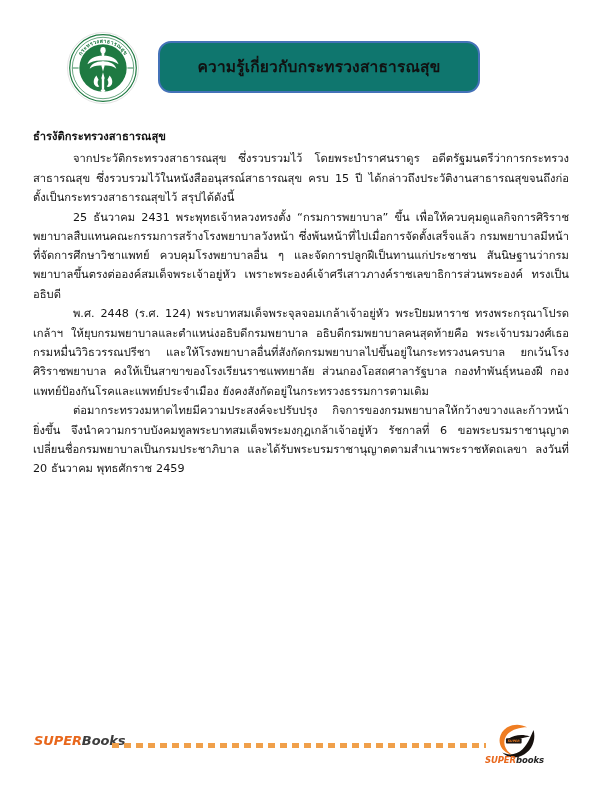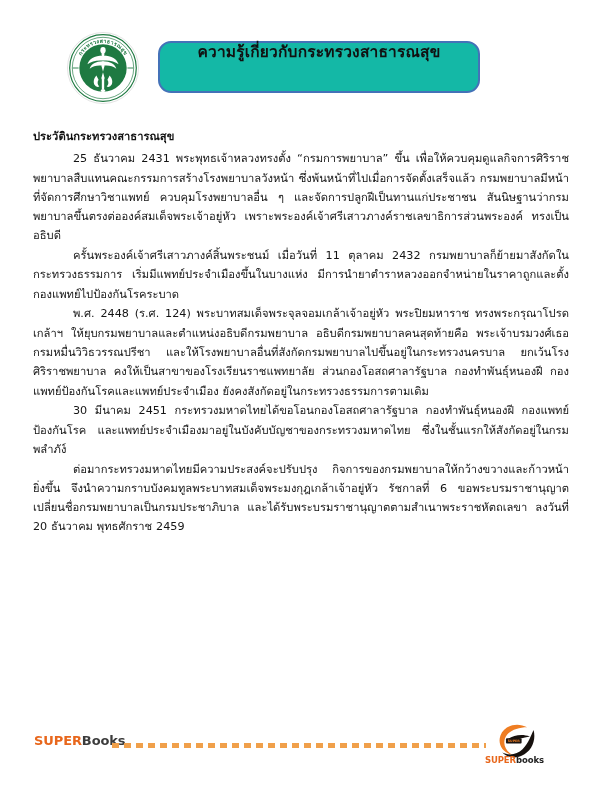--- a/index.html
+++ b/index.html
@@ -42,24 +42,24 @@
   }
 
   .title-box {
     position: absolute;
     left: 158px;
     top: 41px;
     width: 322px;
     height: 52px;
     border: 2px solid #4472b8;
     border-radius: 13px;
-    background: #14b8a6;
+    background: #0f766e;
     box-sizing: border-box;
     display: flex;
-    align-items: flex-start;
+    align-items: center;
     justify-content: center;
   }
 
   .title-text {
     font-size: 15.5px;
     font-weight: bold;
     color: #111111;
     letter-spacing: 0.2px;
     line-height: 1.2;
     white-space: nowrap;
@@ -92,20 +92,21 @@
     word-spacing: 0.3px;
   }
 
   
   .footer {
     position: absolute;
     left: 0;
     bottom: 0;
     width: 602px;
     height: 72px;
+    font-style: italic;
   }
 
   .footer-wordmark {
     position: absolute;
     left: 34px;
     top: 18px;
     font-size: 13px;
     font-weight: bold;
     letter-spacing: -0.1px;
     white-space: nowrap;
@@ -189,26 +190,25 @@
       </svg>
     </div>
 
     <div class="title-box">
       <span class="title-text">ความรู้เกี่ยวกับกระทรวงสาธารณสุข</span>
     </div>
   </div>
 
   <div class="content">
 
-    <h2 class="section-heading">ประวัตินกระทรวงสาธารณสุข</h2>
-
+    <h2 class="section-heading">ธำรงัติกระทรวงสาธารณสุข</h2>
+
+    <p class="para">จากประวัติกระทรวงสาธารณสุข ซึ่งรวบรวมไว้ โดยพระบำราศนราดูร อดีตรัฐมนตรีว่าการกระทรวงสาธารณสุข ซึ่งรวบรวมไว้ในหนังสืออนุสรณ์สาธารณสุข ครบ 15 ปี ได้กล่าวถึงประวัติงานสาธารณสุขจนถึงก่อตั้งเป็นกระทรวงสาธารณสุขไว้ สรุปได้ดังนี้</p>
     <p class="para">25 ธันวาคม 2431 พระพุทธเจ้าหลวงทรงตั้ง “กรมการพยาบาล” ขึ้น เพื่อให้ควบคุมดูแลกิจการศิริราชพยาบาลสืบแทนคณะกรรมการสร้างโรงพยาบาลวังหน้า ซึ่งพ้นหน้าที่ไปเมื่อการจัดตั้งเสร็จแล้ว กรมพยาบาลมีหน้าที่จัดการศึกษาวิชาแพทย์ ควบคุมโรงพยาบาลอื่น ๆ และจัดการปลูกฝีเป็นทานแก่ประชาชน สันนิษฐานว่ากรมพยาบาลขึ้นตรงต่อองค์สมเด็จพระเจ้าอยู่หัว เพราะพระองค์เจ้าศรีเสาวภางค์ราชเลขาธิการส่วนพระองค์ ทรงเป็นอธิบดี</p>
-    <p class="para">ครั้นพระองค์เจ้าศรีเสาวภางค์สิ้นพระชนม์ เมื่อวันที่ 11 ตุลาคม 2432 กรมพยาบาลก็ย้ายมาสังกัดในกระทรวงธรรมการ เริ่มมีแพทย์ประจำเมืองขึ้นในบางแห่ง มีการนำยาตำราหลวงออกจำหน่ายในราคาถูกและตั้งกองแพทย์ไปป้องกันโรคระบาด</p>
     <p class="para">พ.ศ. 2448 (ร.ศ. 124) พระบาทสมเด็จพระจุลจอมเกล้าเจ้าอยู่หัว พระปิยมหาราช ทรงพระกรุณาโปรดเกล้าฯ ให้ยุบกรมพยาบาลและตำแหน่งอธิบดีกรมพยาบาล อธิบดีกรมพยาบาลคนสุดท้ายคือ พระเจ้าบรมวงศ์เธอ กรมหมื่นวิวิธวรรณปรีชา และให้โรงพยาบาลอื่นที่สังกัดกรมพยาบาลไปขึ้นอยู่ในกระทรวงนครบาล ยกเว้นโรงศิริราชพยาบาล คงให้เป็นสาขาของโรงเรียนราชแพทยาลัย ส่วนกองโอสถศาลารัฐบาล กองทำพันธุ์หนองฝี กองแพทย์ป้องกันโรคและแพทย์ประจำเมือง ยังคงสังกัดอยู่ในกระทรวงธรรมการตามเดิม</p>
-    <p class="para">30 มีนาคม 2451 กระทรวงมหาดไทยได้ขอโอนกองโอสถศาลารัฐบาล กองทำพันธุ์หนองฝี กองแพทย์ป้องกันโรค และแพทย์ประจำเมืองมาอยู่ในบังคับบัญชาของกระทรวงมหาดไทย ซึ่งในชั้นแรกให้สังกัดอยู่ในกรมพลำภัง์</p>
     <p class="para">ต่อมากระทรวงมหาดไทยมีความประสงค์จะปรับปรุง กิจการของกรมพยาบาลให้กว้างขวางและก้าวหน้ายิ่งขึ้น จึงนำความกราบบังคมทูลพระบาทสมเด็จพระมงกุฎเกล้าเจ้าอยู่หัว รัชกาลที่ 6 ขอพระบรมราชานุญาตเปลี่ยนชื่อกรมพยาบาลเป็นกรมประชาภิบาล และได้รับพระบรมราชานุญาตตามสำเนาพระราชหัตถเลขา ลงวันที่ 20 ธันวาคม พุทธศักราช 2459</p>
   </div>
 
   <div class="footer">
 
     <div class="footer-wordmark">
       <span class="wm-super">SUPER</span><span class="wm-books">Books</span>
     </div>
 
     <div class="footer-dashes"></div>

